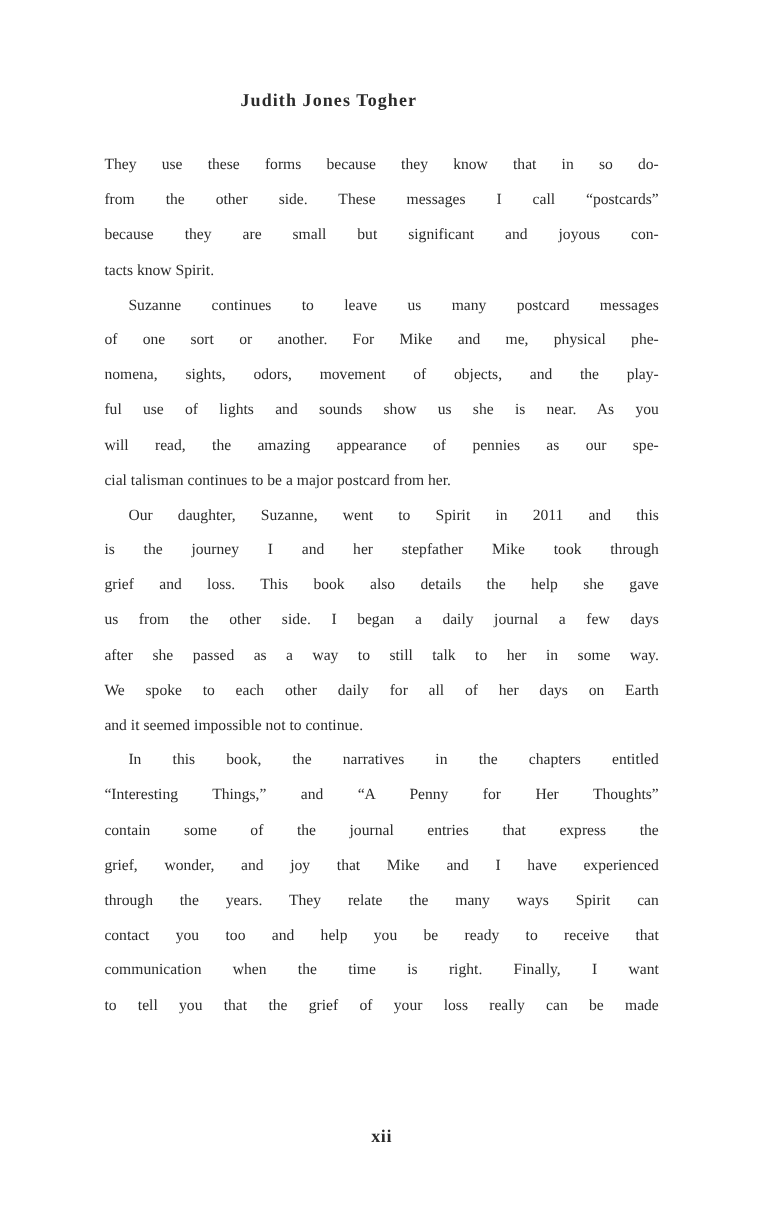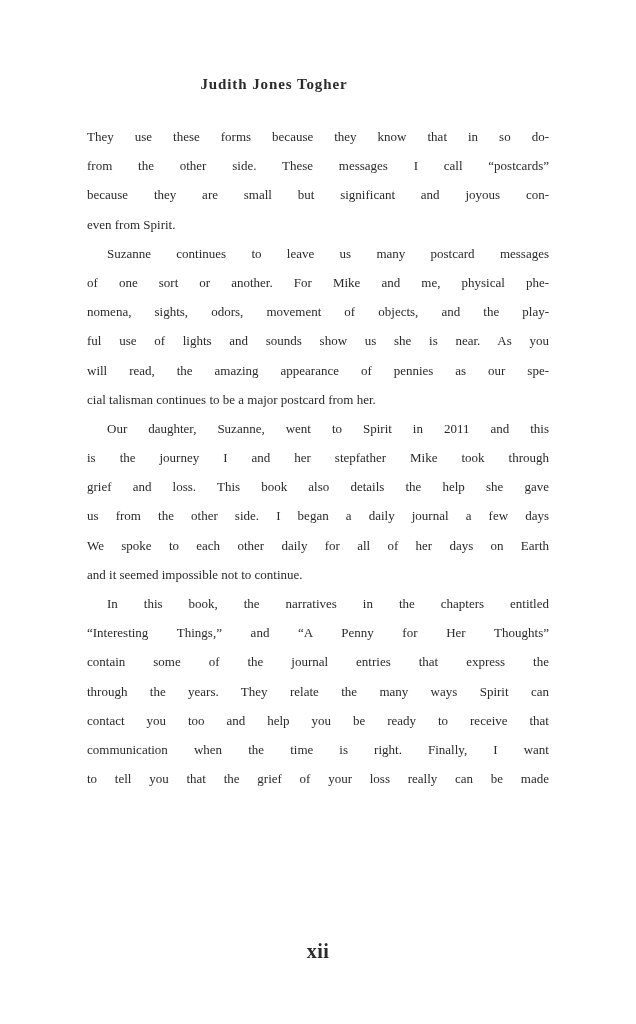--- a/index.html
+++ b/index.html
@@ -45,58 +45,60 @@
     }
     .line.indent {
       padding-left: 20px;
     }
     .folio {
       position: absolute;
       top: 940px;
       left: 0;
       width: 636px;
       text-align: center;
-      font-size: 20px;
+      font-size: 15px;
       font-weight: bold;
       letter-spacing: 0.5px;
       color: #2b2b2b;
     }
   </style>
 </head>
 <body>
 
 <div class="running-head">Judith Jones Togher</div>
 
 <div class="body-text">
   <div>
     <div class="line">They use these forms because they know that in so do-</div>
     <div class="line">from the other side. These messages I call “postcards”</div>
     <div class="line">because they are small but significant and joyous con-</div>
-    <div class="line last">even from Spirit.</div>
+    <div class="line last">tacts know Spirit.</div>
   </div>
   <div>
     <div class="line indent">Suzanne continues to leave us many postcard messages</div>
     <div class="line">of one sort or another. For Mike and me, physical phe-</div>
     <div class="line">nomena, sights, odors, movement of objects, and the play-</div>
     <div class="line">ful use of lights and sounds show us she is near. As you</div>
     <div class="line">will read, the amazing appearance of pennies as our spe-</div>
     <div class="line last">cial talisman continues to be a major postcard from her.</div>
   </div>
   <div>
     <div class="line indent">Our daughter, Suzanne, went to Spirit in 2011 and this</div>
     <div class="line">is the journey I and her stepfather Mike took through</div>
     <div class="line">grief and loss. This book also details the help she gave</div>
     <div class="line">us from the other side. I began a daily journal a few days</div>
+    <div class="line">after she passed as a way to still talk to her in some way.</div>
     <div class="line">We spoke to each other daily for all of her days on Earth</div>
     <div class="line last">and it seemed impossible not to continue.</div>
   </div>
   <div>
     <div class="line indent">In this book, the narratives in the chapters entitled</div>
     <div class="line">“Interesting Things,” and “A Penny for Her Thoughts”</div>
     <div class="line">contain some of the journal entries that express the</div>
+    <div class="line">grief, wonder, and joy that Mike and I have experienced</div>
     <div class="line">through the years. They relate the many ways Spirit can</div>
     <div class="line">contact you too and help you be ready to receive that</div>
     <div class="line">communication when the time is right. Finally, I want</div>
     <div class="line">to tell you that the grief of your loss really can be made</div>
   </div>
 </div>
 
 <div class="folio">xii</div>
 
 </body></html>

